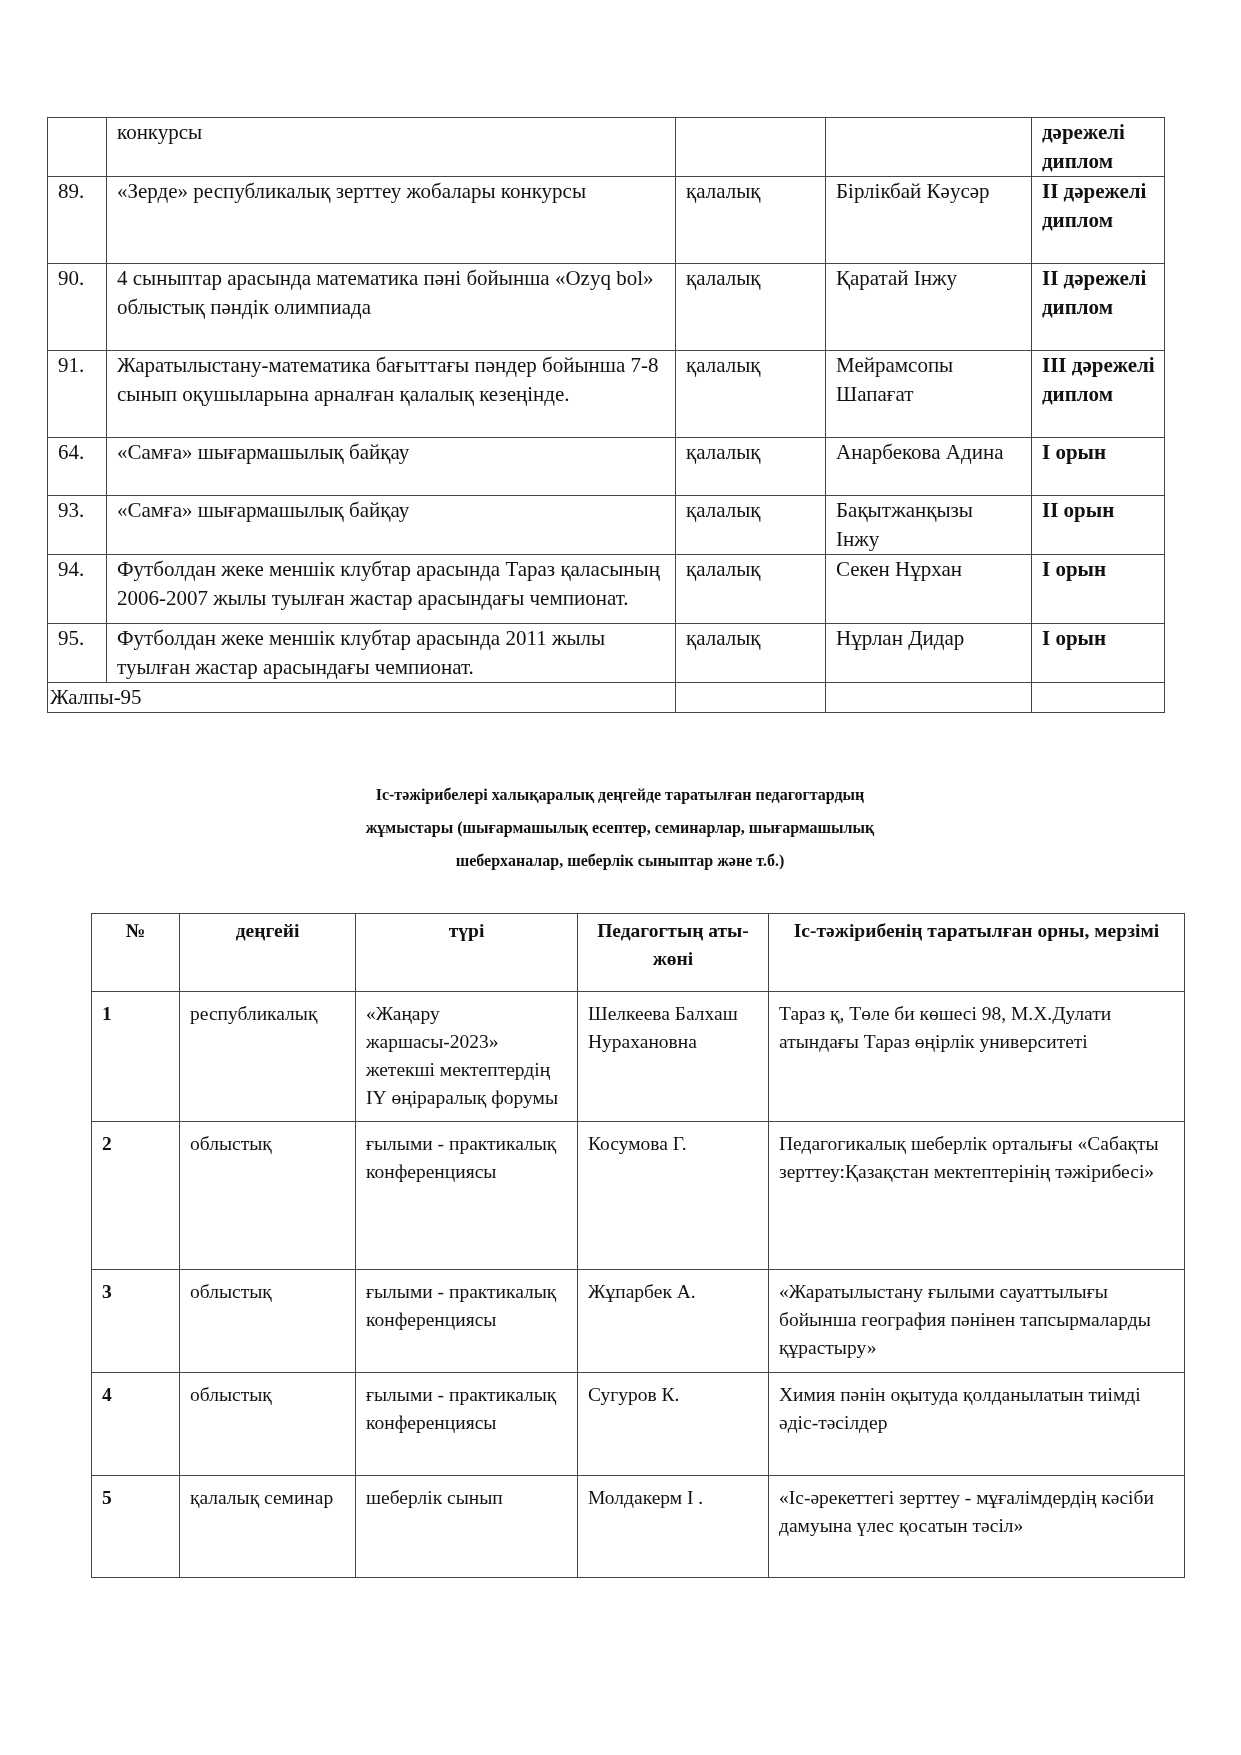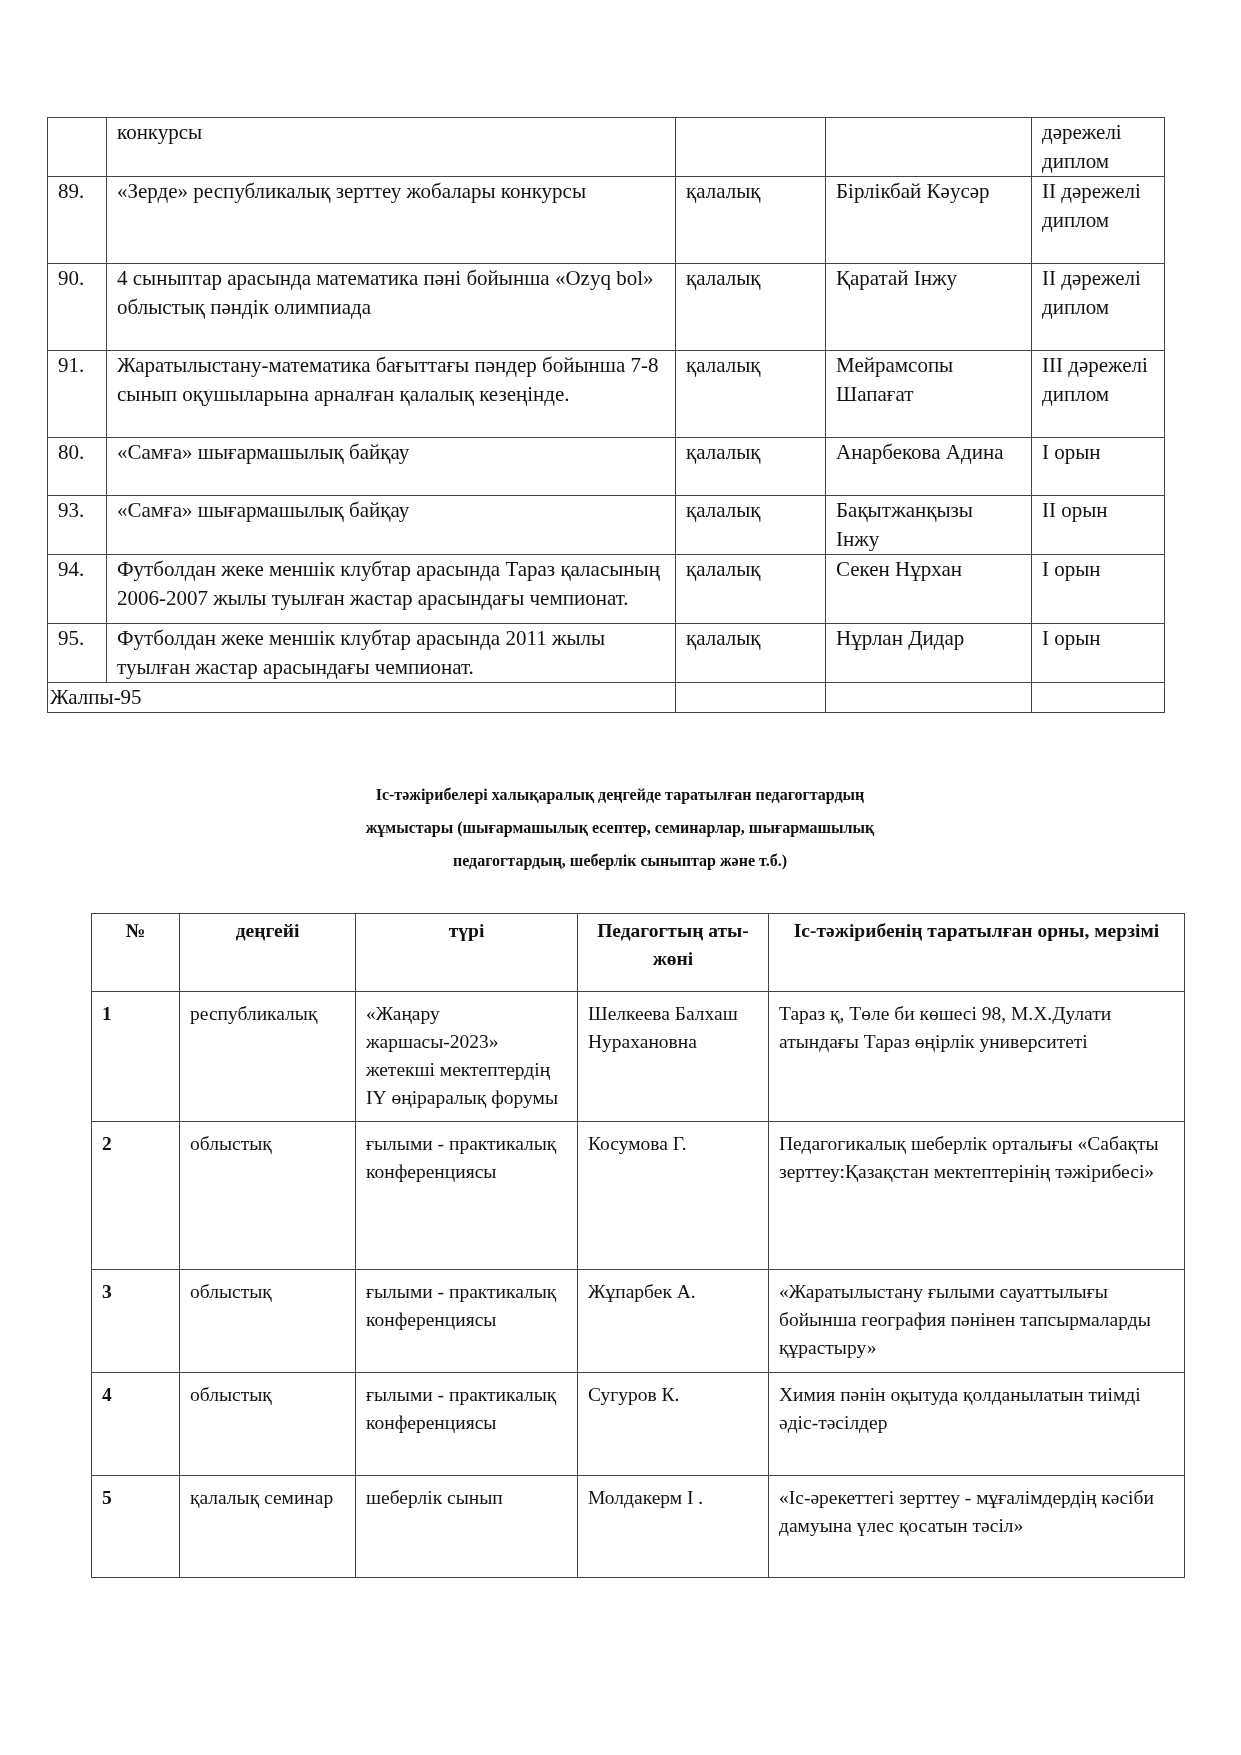--- a/index.html
+++ b/index.html
@@ -8,21 +8,21 @@
       font-family: "Liberation Serif", "DejaVu Serif", serif;
       color: #111;
     }
     table { border-collapse: collapse; position: absolute; table-layout: fixed; }
     td, th { border: 1.5px solid #444; vertical-align: top; }
 
     
     #t1 { left: 47px; top: 117px; width: 1117px; font-size: 21px; line-height: 29px; }
     #t1 td { padding: 0 10px; }
     #t1 td.num { padding: 0 0 0 10px; }
-    #t1 td.result { padding: 0 8px 0 10px; }
+    #t1 td.result { padding: 0 8px 0 10px; font-weight: bold; }
 
     
     #heading {
       position: absolute; left: 190px; top: 778px; width: 860px;
       text-align: center; font-weight: bold; font-size: 16px; line-height: 33px;
     }
 
     
     #t2 { left: 91px; top: 913px; width: 1093px; font-size: 19.5px; line-height: 28px; }
     #t2 th { font-weight: bold; text-align: center; padding: 3px 6px 0 6px; height: 74px; }
@@ -64,21 +64,21 @@
     <td class="result">ІІ дәрежелі диплом</td>
   </tr>
   <tr style="height:87px">
     <td class="num">91.</td>
     <td>Жаратылыстану-математика бағыттағы  пәндер бойынша 7-8 сынып оқушыларына арналған қалалық кезеңінде.</td>
     <td>қалалық</td>
     <td>Мейрамсопы Шапағат</td>
     <td class="result">ІІІ дәрежелі диплом</td>
   </tr>
   <tr style="height:58px">
-    <td class="num">80.</td>
+    <td class="num">64.</td>
     <td>«Самға» шығармашылық байқау</td>
     <td>қалалық</td>
     <td>Анарбекова Адина</td>
     <td class="result">І орын</td>
   </tr>
   <tr style="height:58px">
     <td class="num">93.</td>
     <td>«Самға» шығармашылық байқау</td>
     <td>қалалық</td>
     <td>Бақытжанқызы Інжу</td>
@@ -103,21 +103,21 @@
     <td></td>
     <td></td>
     <td></td>
   </tr>
 </tbody>
   </table>
 
 <div id="heading">
   <div>Іс-тәжірибелері халықаралық деңгейде таратылған педагогтардың</div>
   <div>жұмыстары (шығармашылық есептер, семинарлар, шығармашылық</div>
-  <div>педагогтардың, шеберлік сыныптар және т.б.)</div>
+  <div>шеберханалар, шеберлік сыныптар және т.б.)</div>
 </div>
 
 <table id="t2">
   <colgroup>
     <col style="width:88px">
     <col style="width:176px">
     <col style="width:222px">
     <col style="width:191px">
     <col style="width:416px">
   </colgroup>

